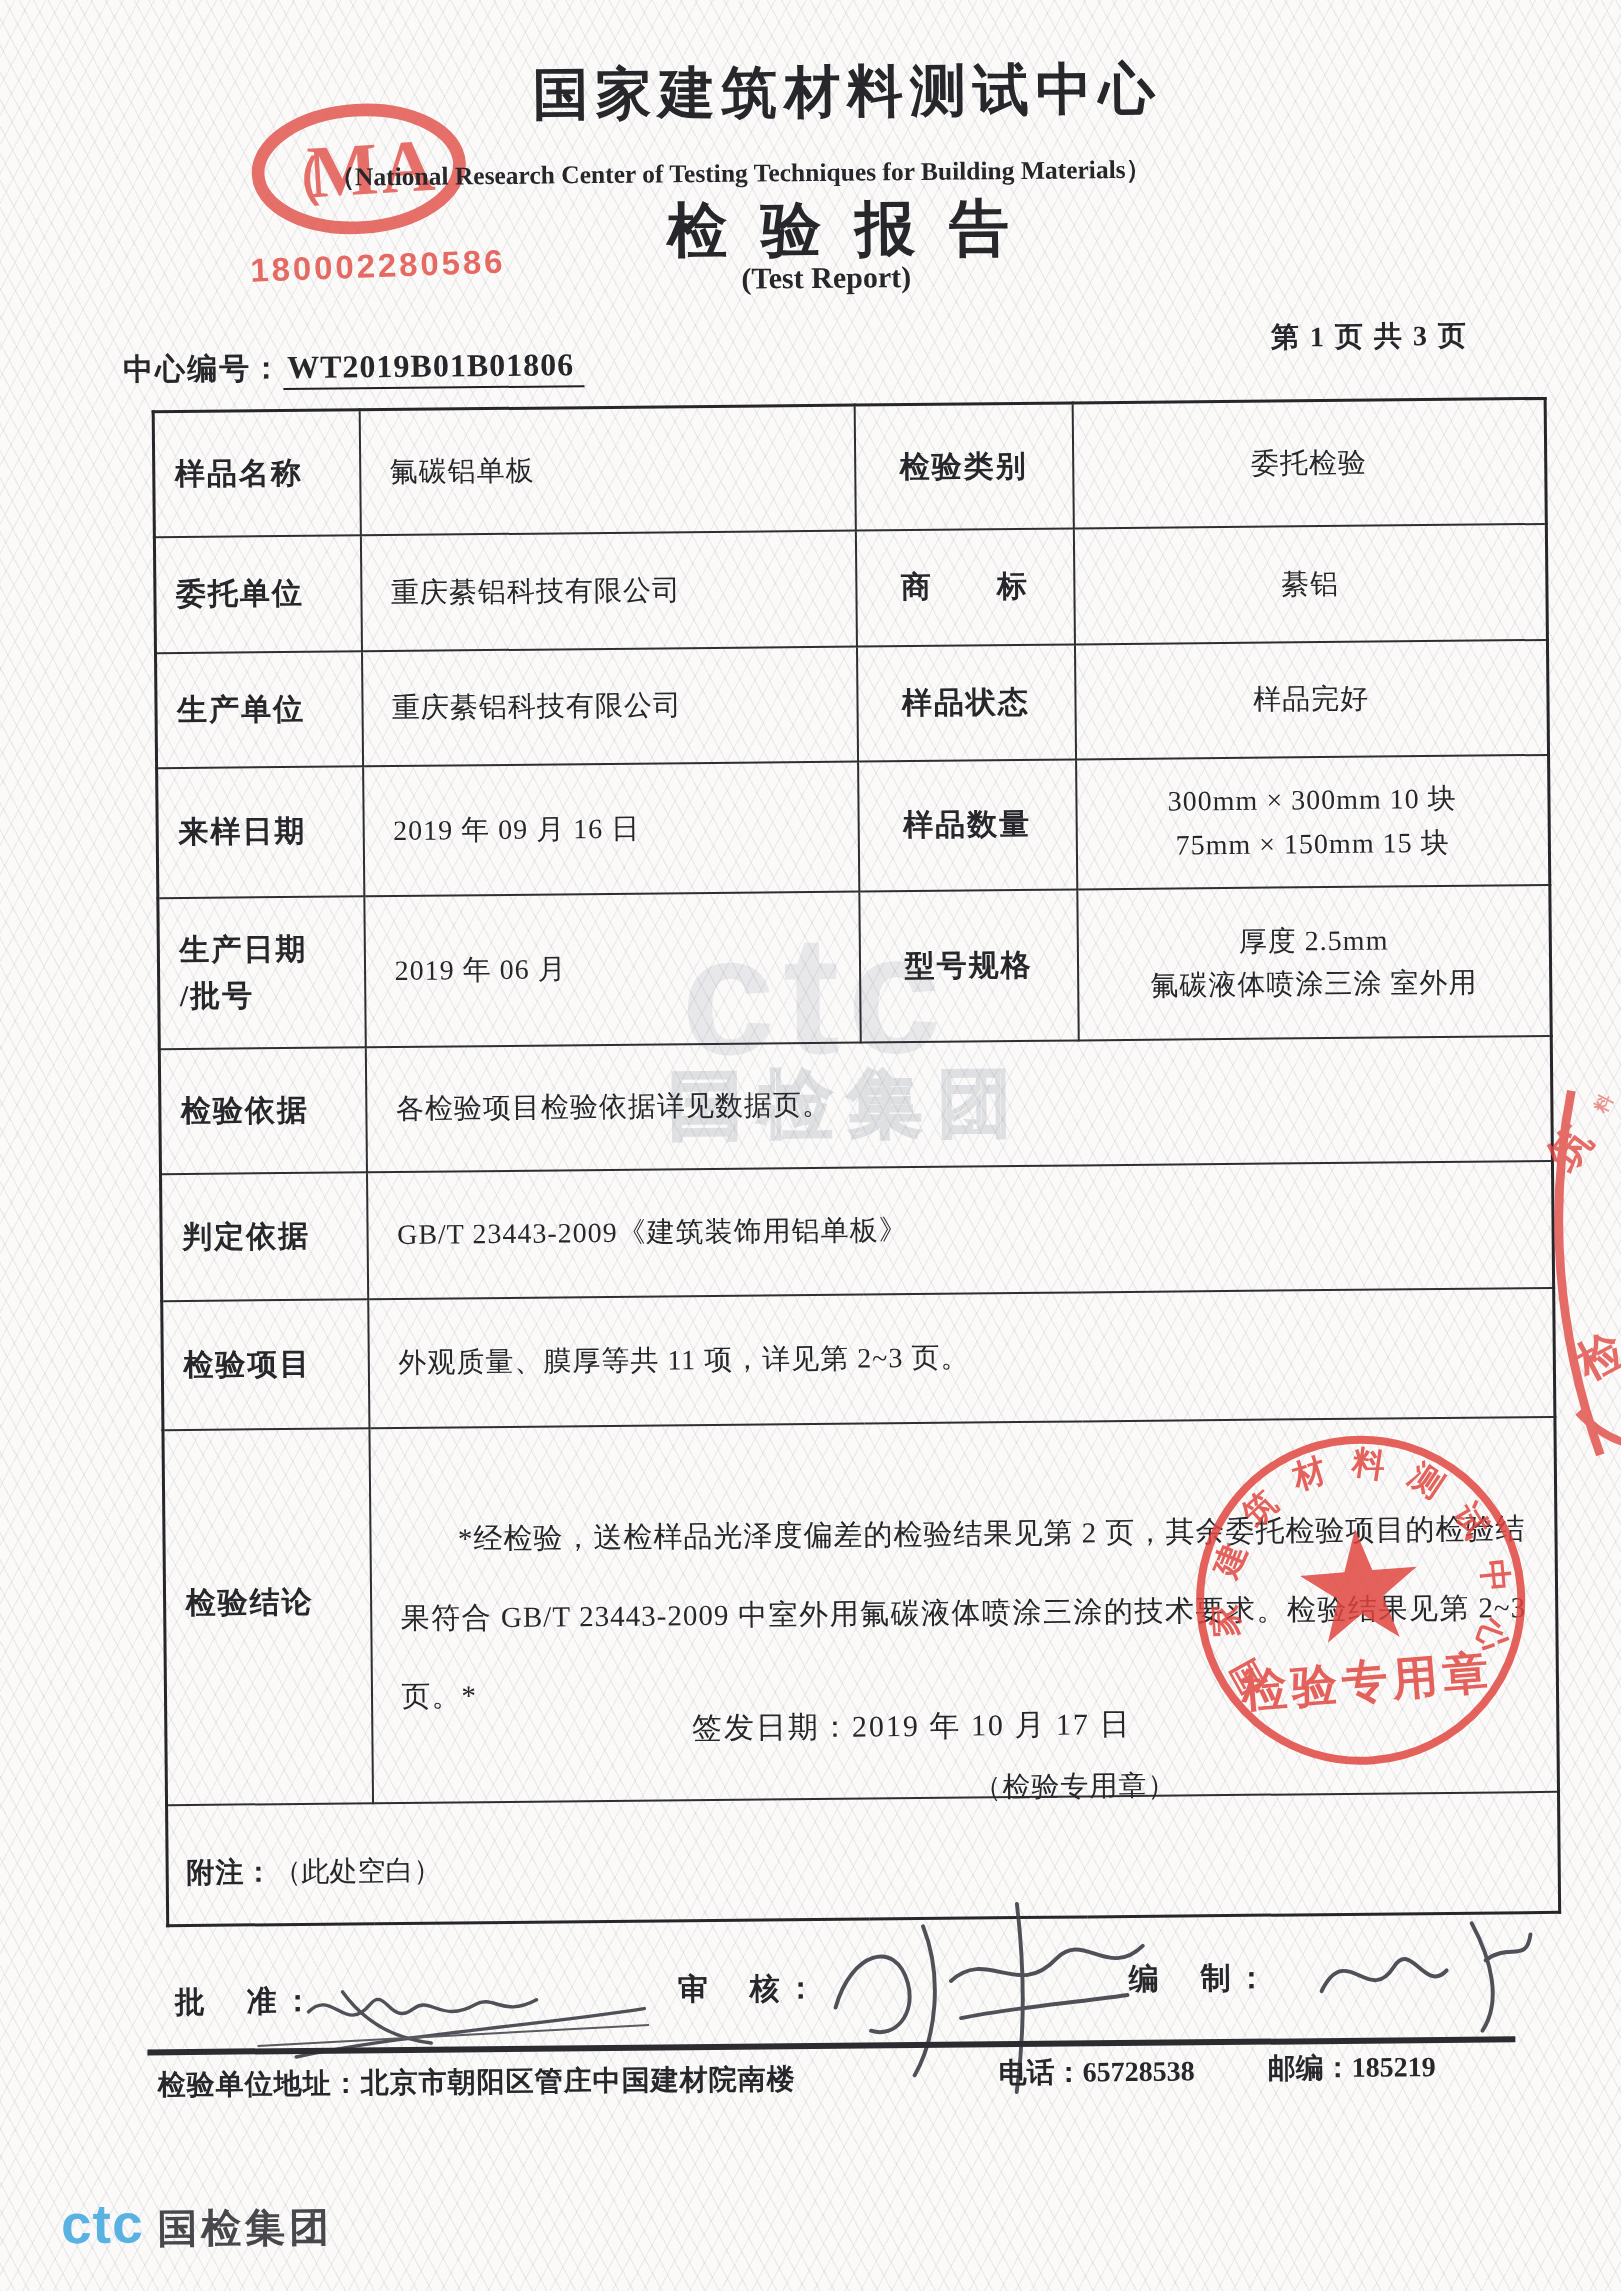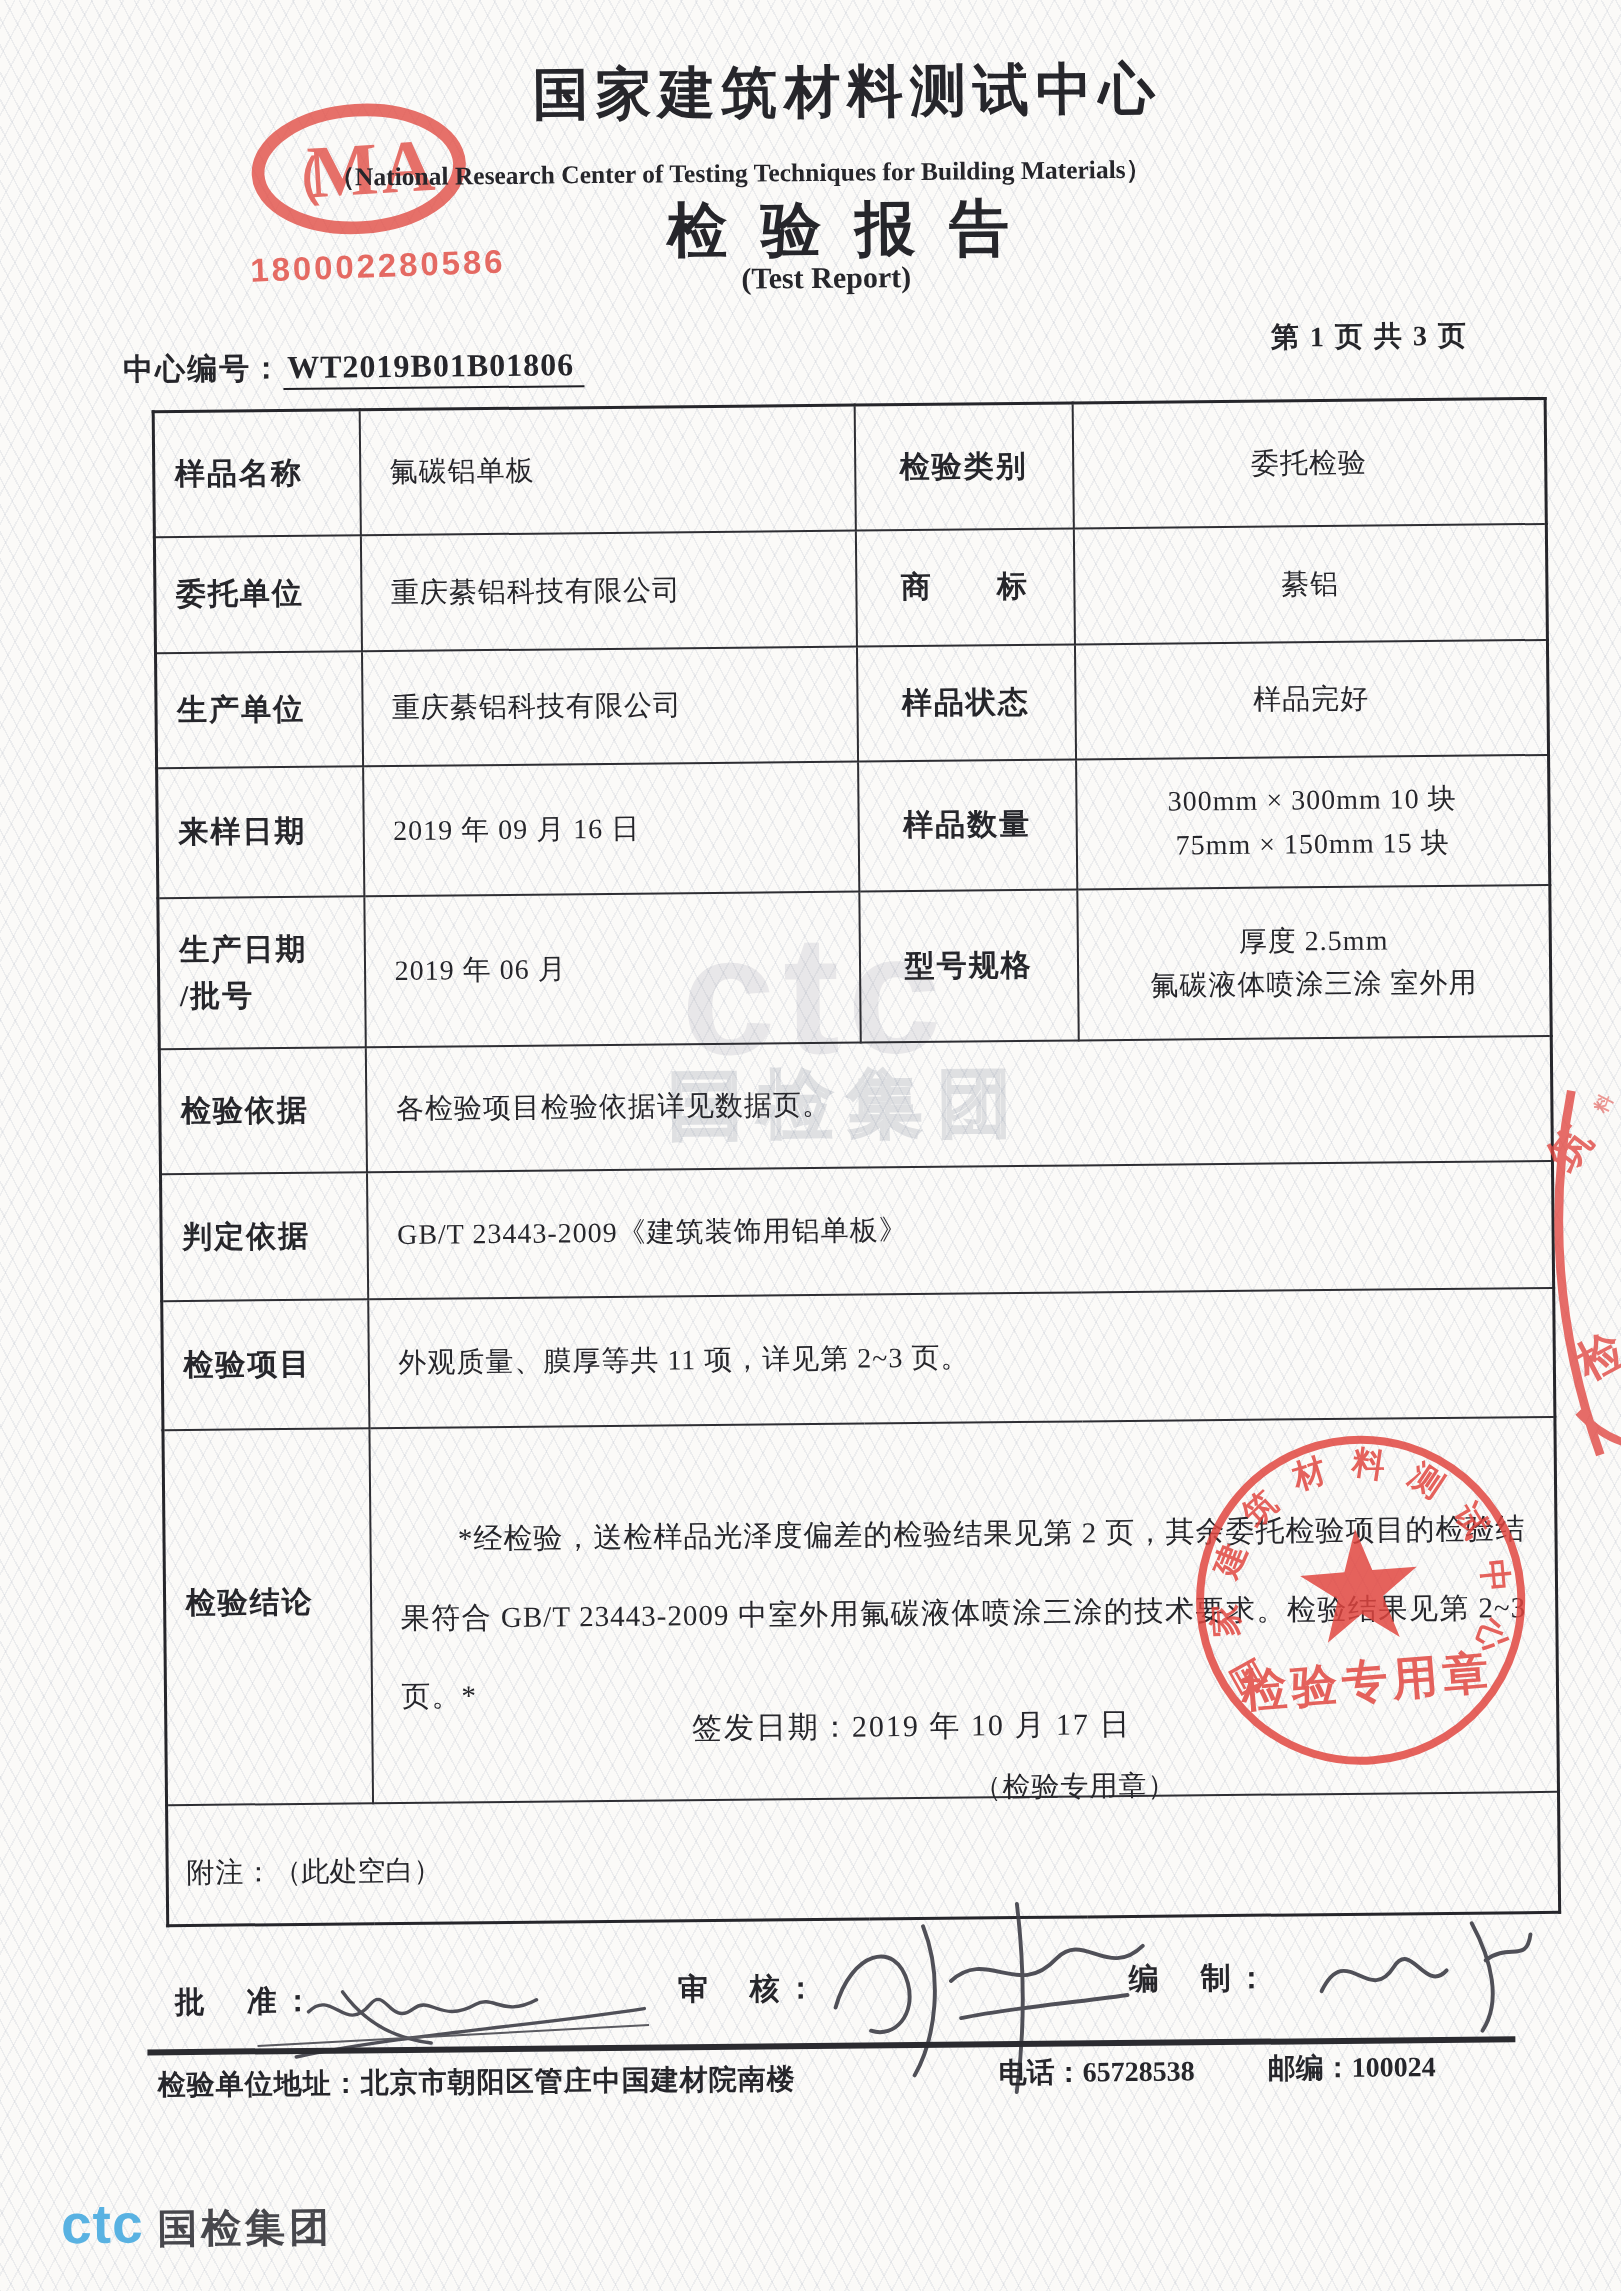--- a/index.html
+++ b/index.html
@@ -40,21 +40,21 @@
   td.lbl{font-size:30px;font-weight:bold;padding-left:19.6px;letter-spacing:2px;}
   td.val{font-size:28px;padding-left:29px;letter-spacing:1px;}
   td.lbl2{font-size:30px;font-weight:bold;text-align:center;letter-spacing:2px;}
   td.val2{font-size:28px;text-align:center;letter-spacing:1px;}
   .two-line span{display:block;line-height:1.55;}
   td.concl-cell{position:relative;vertical-align:top;padding:5.9px 29px 0 29px;}
   .concl-text{font-size:29px;line-height:2.72;text-align:justify;text-indent:2em;margin:0;letter-spacing:1px;}
   .issue-line{position:absolute;left:319px;top:282px;font-size:30px;letter-spacing:2px;white-space:nowrap;}
   .seal-note{position:absolute;left:600px;top:345px;font-size:28px;letter-spacing:1px;white-space:nowrap;}
   td.note-cell{vertical-align:top;padding:15.7px 0 0 17.6px;font-size:28px;}
-  td.note-cell .nlabel{font-weight:normal;letter-spacing:1px;}
+  td.note-cell .nlabel{font-weight:bold;letter-spacing:1px;}
   td.lbl-bottom{vertical-align:bottom;padding-bottom:27.4px;}
 
   
   .seal{left:1186px;top:1437px;width:337px;height:337px;}
   .edge-seal{left:1525px;top:1094px;width:96px;height:396px;}
 
   
   .sig-label{font-size:30px;font-weight:bold;letter-spacing:5.9px;white-space:nowrap;}
   .lab-approve{left:165px;top:1976px;}
   .lab-review{left:668px;top:1968px;}
@@ -244,21 +244,21 @@
   <div class="abs sig-underline"></div>
   <div class="abs sep-line"></div>
 
   <div class="abs addr">
     <span>检验单位地址：</span><span>北京市朝阳区管庄中国建材院南楼</span>
   </div>
   <div class="abs phone">
     <span>电话：</span><span>65728538</span>
   </div>
   <div class="abs zip">
-    <span>邮编：</span><span>100024</span>
+    <span>邮编：</span><span>185219</span>
   </div>
 
   <div class="abs logo">
     <span class="logo-ctc">ctc</span>
     <span class="logo-name">国检集团</span>
   </div>
 
 </div>
 
 

